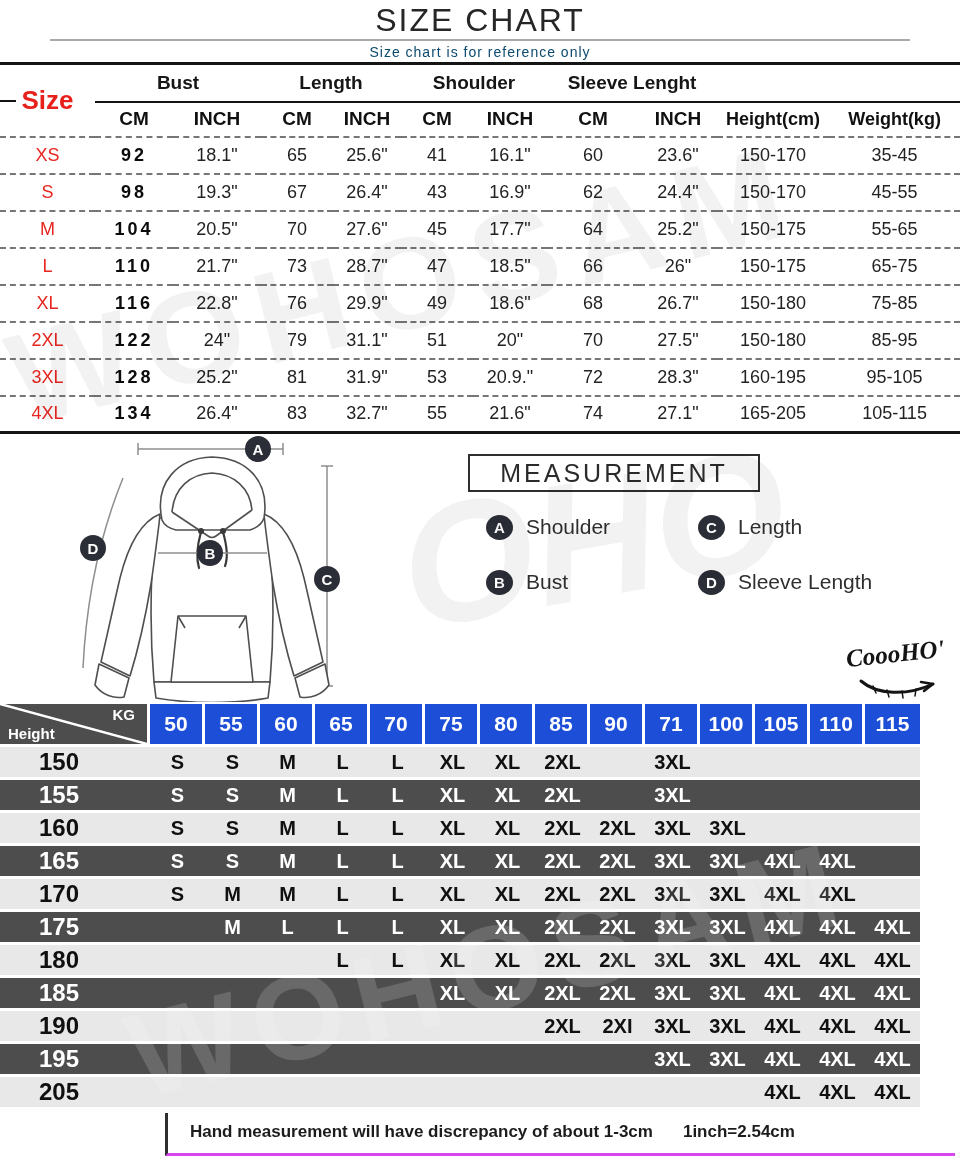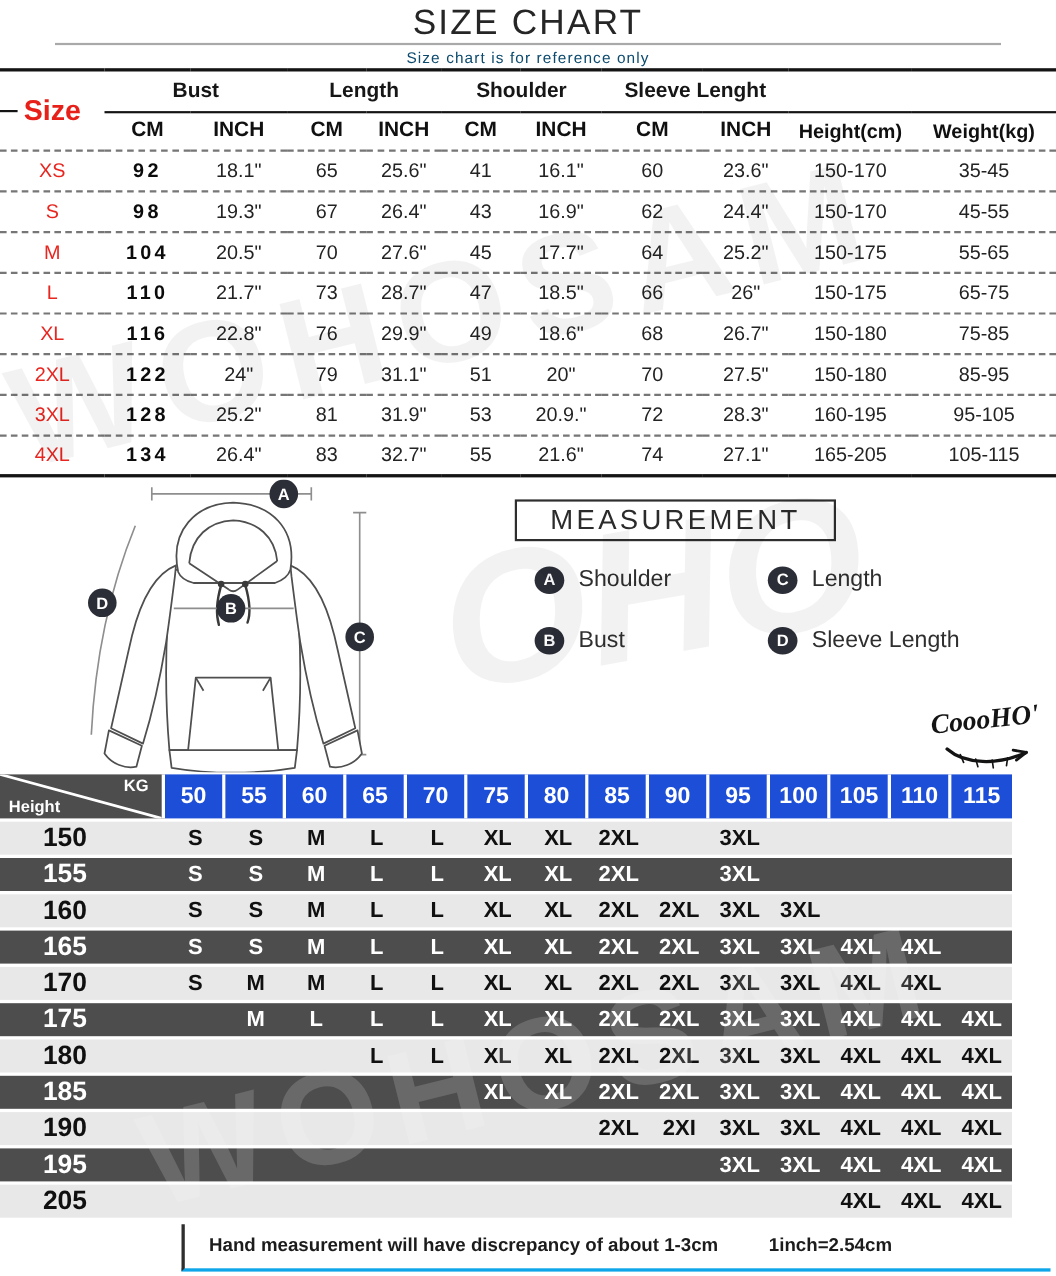--- a/index.html
+++ b/index.html
@@ -50,21 +50,21 @@
   .corner .diag { position:absolute; left:0; top:0; width:100%; height:100%; }
   .corner .kg { position:absolute; top:2px; right:12px; color:#fff; font-weight:bold; font-size:15px; }
   .corner .hgt { position:absolute; bottom:2px; left:8px; color:#fff; font-weight:bold; font-size:15px; }
   .mbody .mrow { display:grid; grid-template-columns:150px repeat(14, 1fr); height:30px; margin-top:3px; }
   .mbody .mrow:nth-of-type(odd) { background:#e8e8e8; color:#101010; }
   .mbody .mrow:nth-of-type(even) { background:#4d4d4d; color:#ffffff; }
   .mcell { text-align:center; font-weight:bold; font-size:20px; line-height:30px; overflow:hidden; }
   .hcell { text-align:left; padding-left:39px; font-size:24px; }
 
   
-  .footnote { margin:6px 0 0 165px; width:790px; border-left:3px solid #2e2e2e; border-bottom:3px solid #0ea5e9; padding:9px 0 11px 22px; display:flex; gap:46px; font-weight:bold; font-size:17px; color:#1c1c1c; }
+  .footnote { margin:6px 0 0 165px; width:790px; border-left:3px solid #2e2e2e; border-bottom:3px solid #d946ef; padding:9px 0 11px 22px; display:flex; gap:30px; font-weight:bold; font-size:17px; color:#1c1c1c; }
 
   
   .wm { position:absolute; pointer-events:none; white-space:nowrap; font-weight:bold; z-index:5; }
   .wm-top { left:0px; top:210px; font-size:130px; letter-spacing:14px; color:rgba(0,0,0,0.05); transform:rotate(-14deg); }
   .wm-script { left:400px; top:440px; font-size:170px; font-style:italic; color:rgba(0,0,0,0.05); transform:rotate(-10deg); }
   .wm-bottom { left:120px; top:900px; font-size:120px; letter-spacing:12px; color:rgba(255,255,255,0.16); transform:rotate(-14deg); }
 </style>
 </head>
 <body>
 
@@ -327,21 +327,21 @@
       </div>
       <div class="wcell">50</div>
       <div class="wcell">55</div>
       <div class="wcell">60</div>
       <div class="wcell">65</div>
       <div class="wcell">70</div>
       <div class="wcell">75</div>
       <div class="wcell">80</div>
       <div class="wcell">85</div>
       <div class="wcell">90</div>
-      <div class="wcell">95</div>
+      <div class="wcell">71</div>
       <div class="wcell">100</div>
       <div class="wcell">105</div>
       <div class="wcell">110</div>
       <div class="wcell">115</div>
     </div>
     <div class="mbody">
 
         <div class="mrow">
           <div class="mcell hcell">150</div>
           <div class="mcell">S</div>

